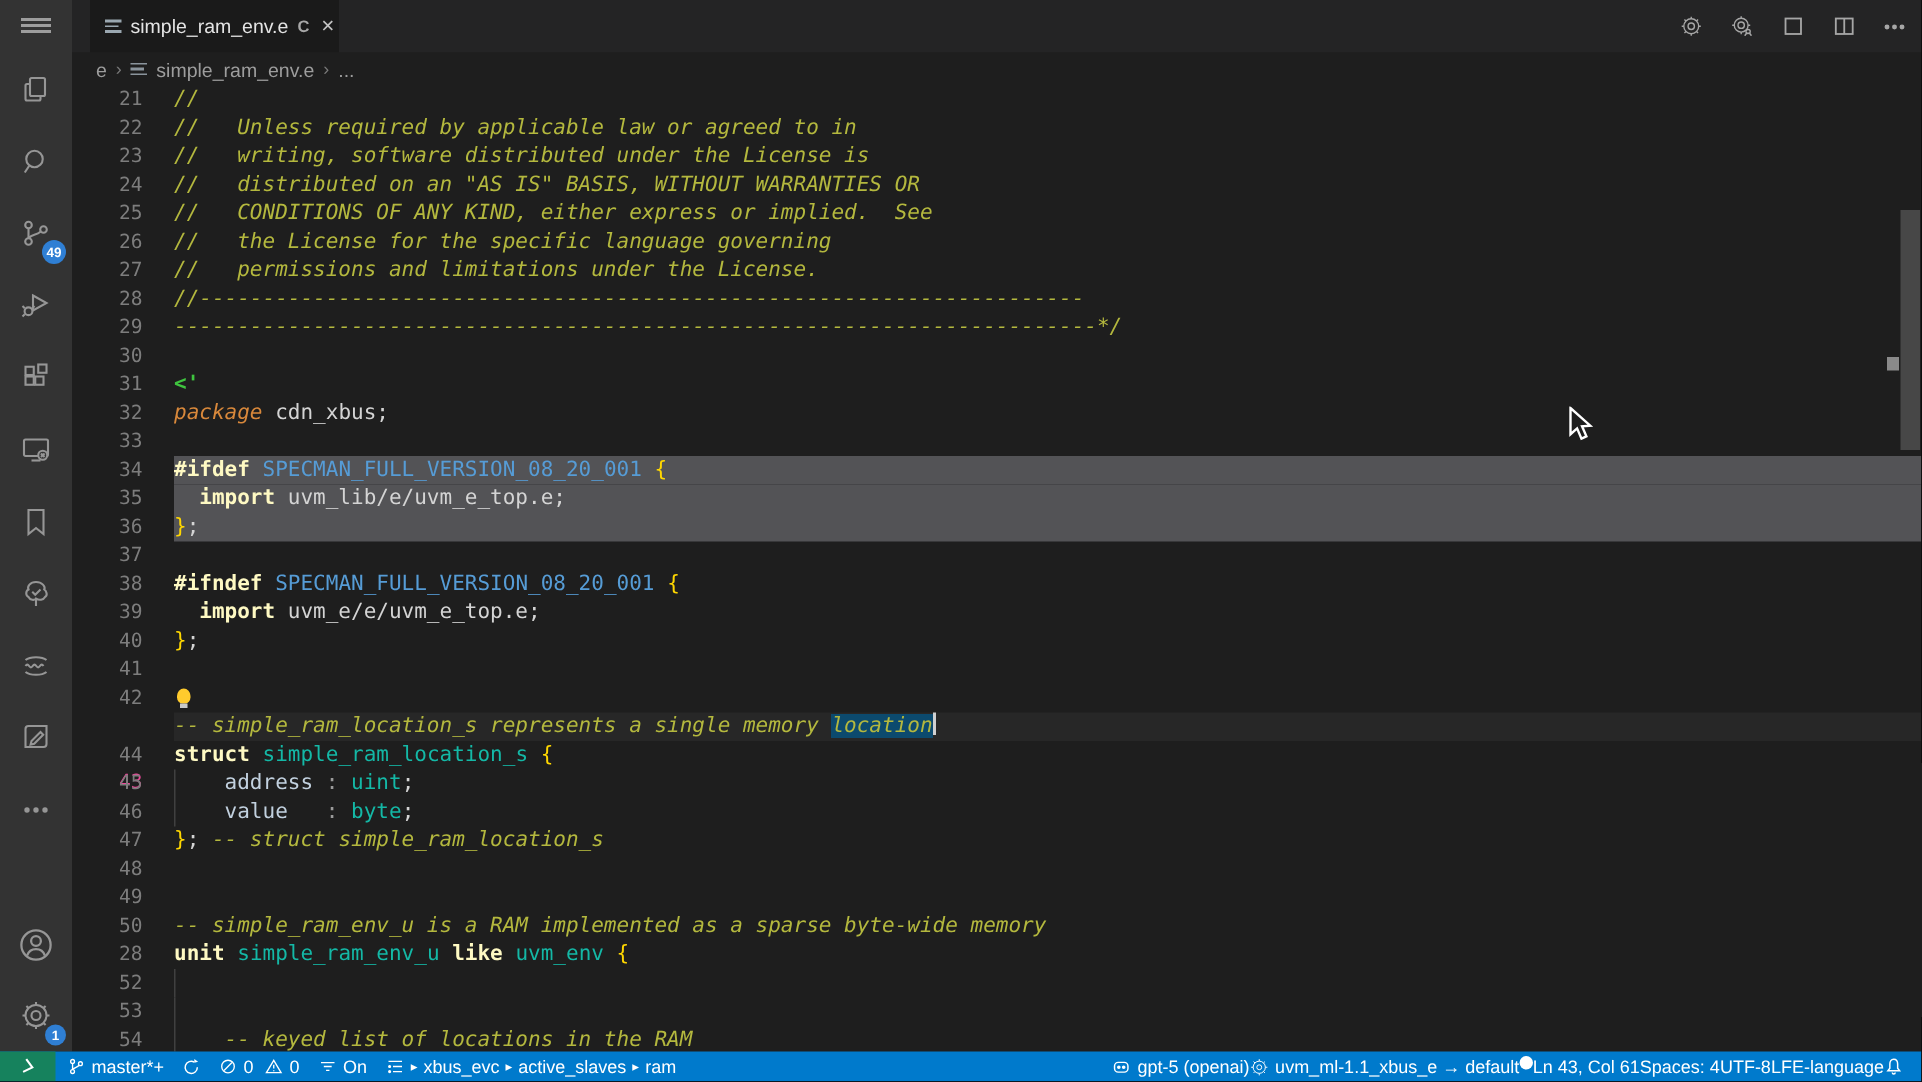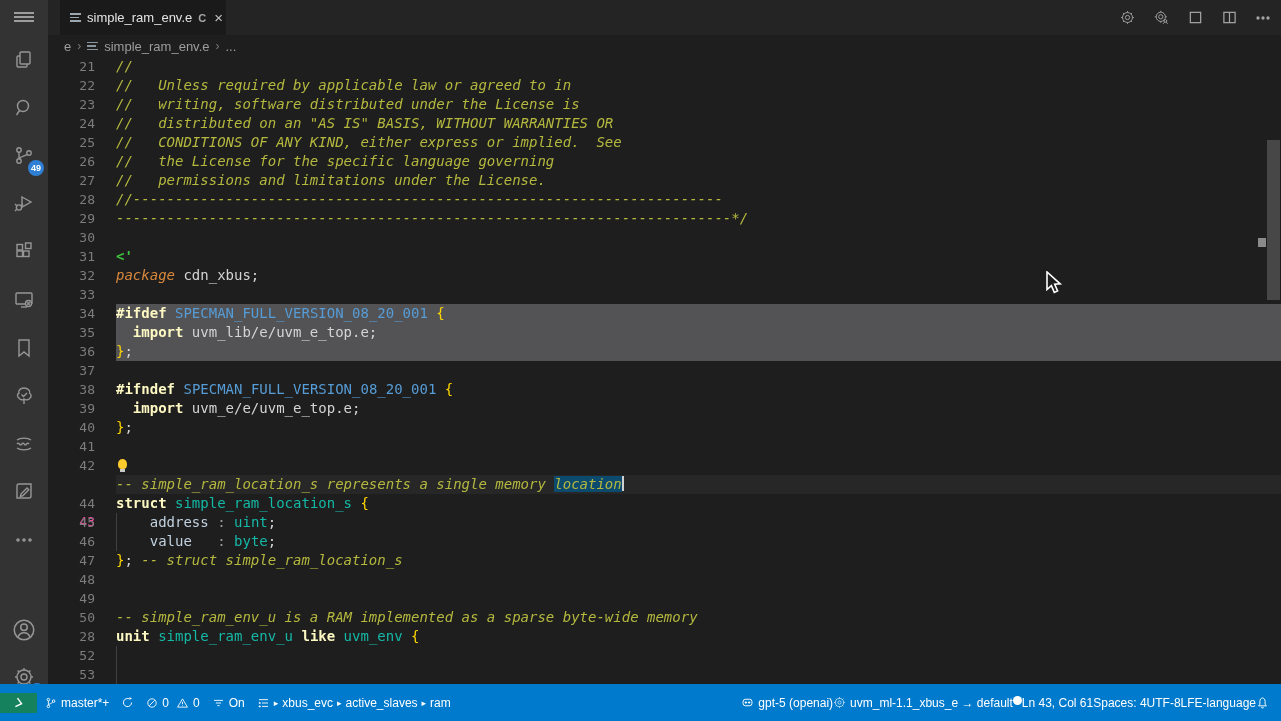--- a/index.html
+++ b/index.html
@@ -57,21 +57,21 @@
   .caret { display:inline-block; width:2px; height:15px; background:#d0d0d0; vertical-align:-2px; }
   .bulb { position:relative; display:inline-block; width:13px; height:13px; margin-top:3px; }
   .bulb .globe { position:absolute; left:2px; top:0; width:9px; height:10px; background:#ffcb2d; border-radius:50% 50% 42% 42%; }
   .bulb .base  { position:absolute; left:4px; bottom:0; width:5px; height:3px; background:#c9c9c9; }
 
   
   .ovr-mark { position:absolute; right:15px; top:181px; width:8px; height:9px; background:#8a8a8a; }
   .scroll-thumb { position:absolute; right:1px; top:83px; width:13px; height:160px; background:rgba(121,121,121,0.45); cursor:pointer; }
 
   
-  .statusbar { position:absolute; left:0; right:0; bottom:0; height:37px; background:#007acc; display:flex; align-items:center; color:#fff; font-size:12px; z-index:6; }
+  .statusbar { position:absolute; left:0; right:0; bottom:0; height:20px; background:#007acc; display:flex; align-items:center; color:#fff; font-size:12px; z-index:6; }
   .sb-remote { width:37px; height:20px; background:#16825d; display:flex; align-items:center; justify-content:center; cursor:pointer; flex:none; }
   .sb-left { display:flex; align-items:center; gap:12px; margin-left:8px; margin-right:auto; }
   .sb-right { display:flex; align-items:flex-start; padding-right:12px; }
   .sb-item { display:flex; align-items:center; gap:4px; cursor:pointer; white-space:nowrap; }
   .sb-item svg { stroke:#ffffff; fill:none; stroke-width:1.2; }
   .sb-dot { width:9px; height:9px; border-radius:50%; background:#fff; }
   .sb-sep-tri { font-size:9px; }
 
   
   .mouse { position:absolute; left:1046px; top:271px; z-index:50; pointer-events:none; }

